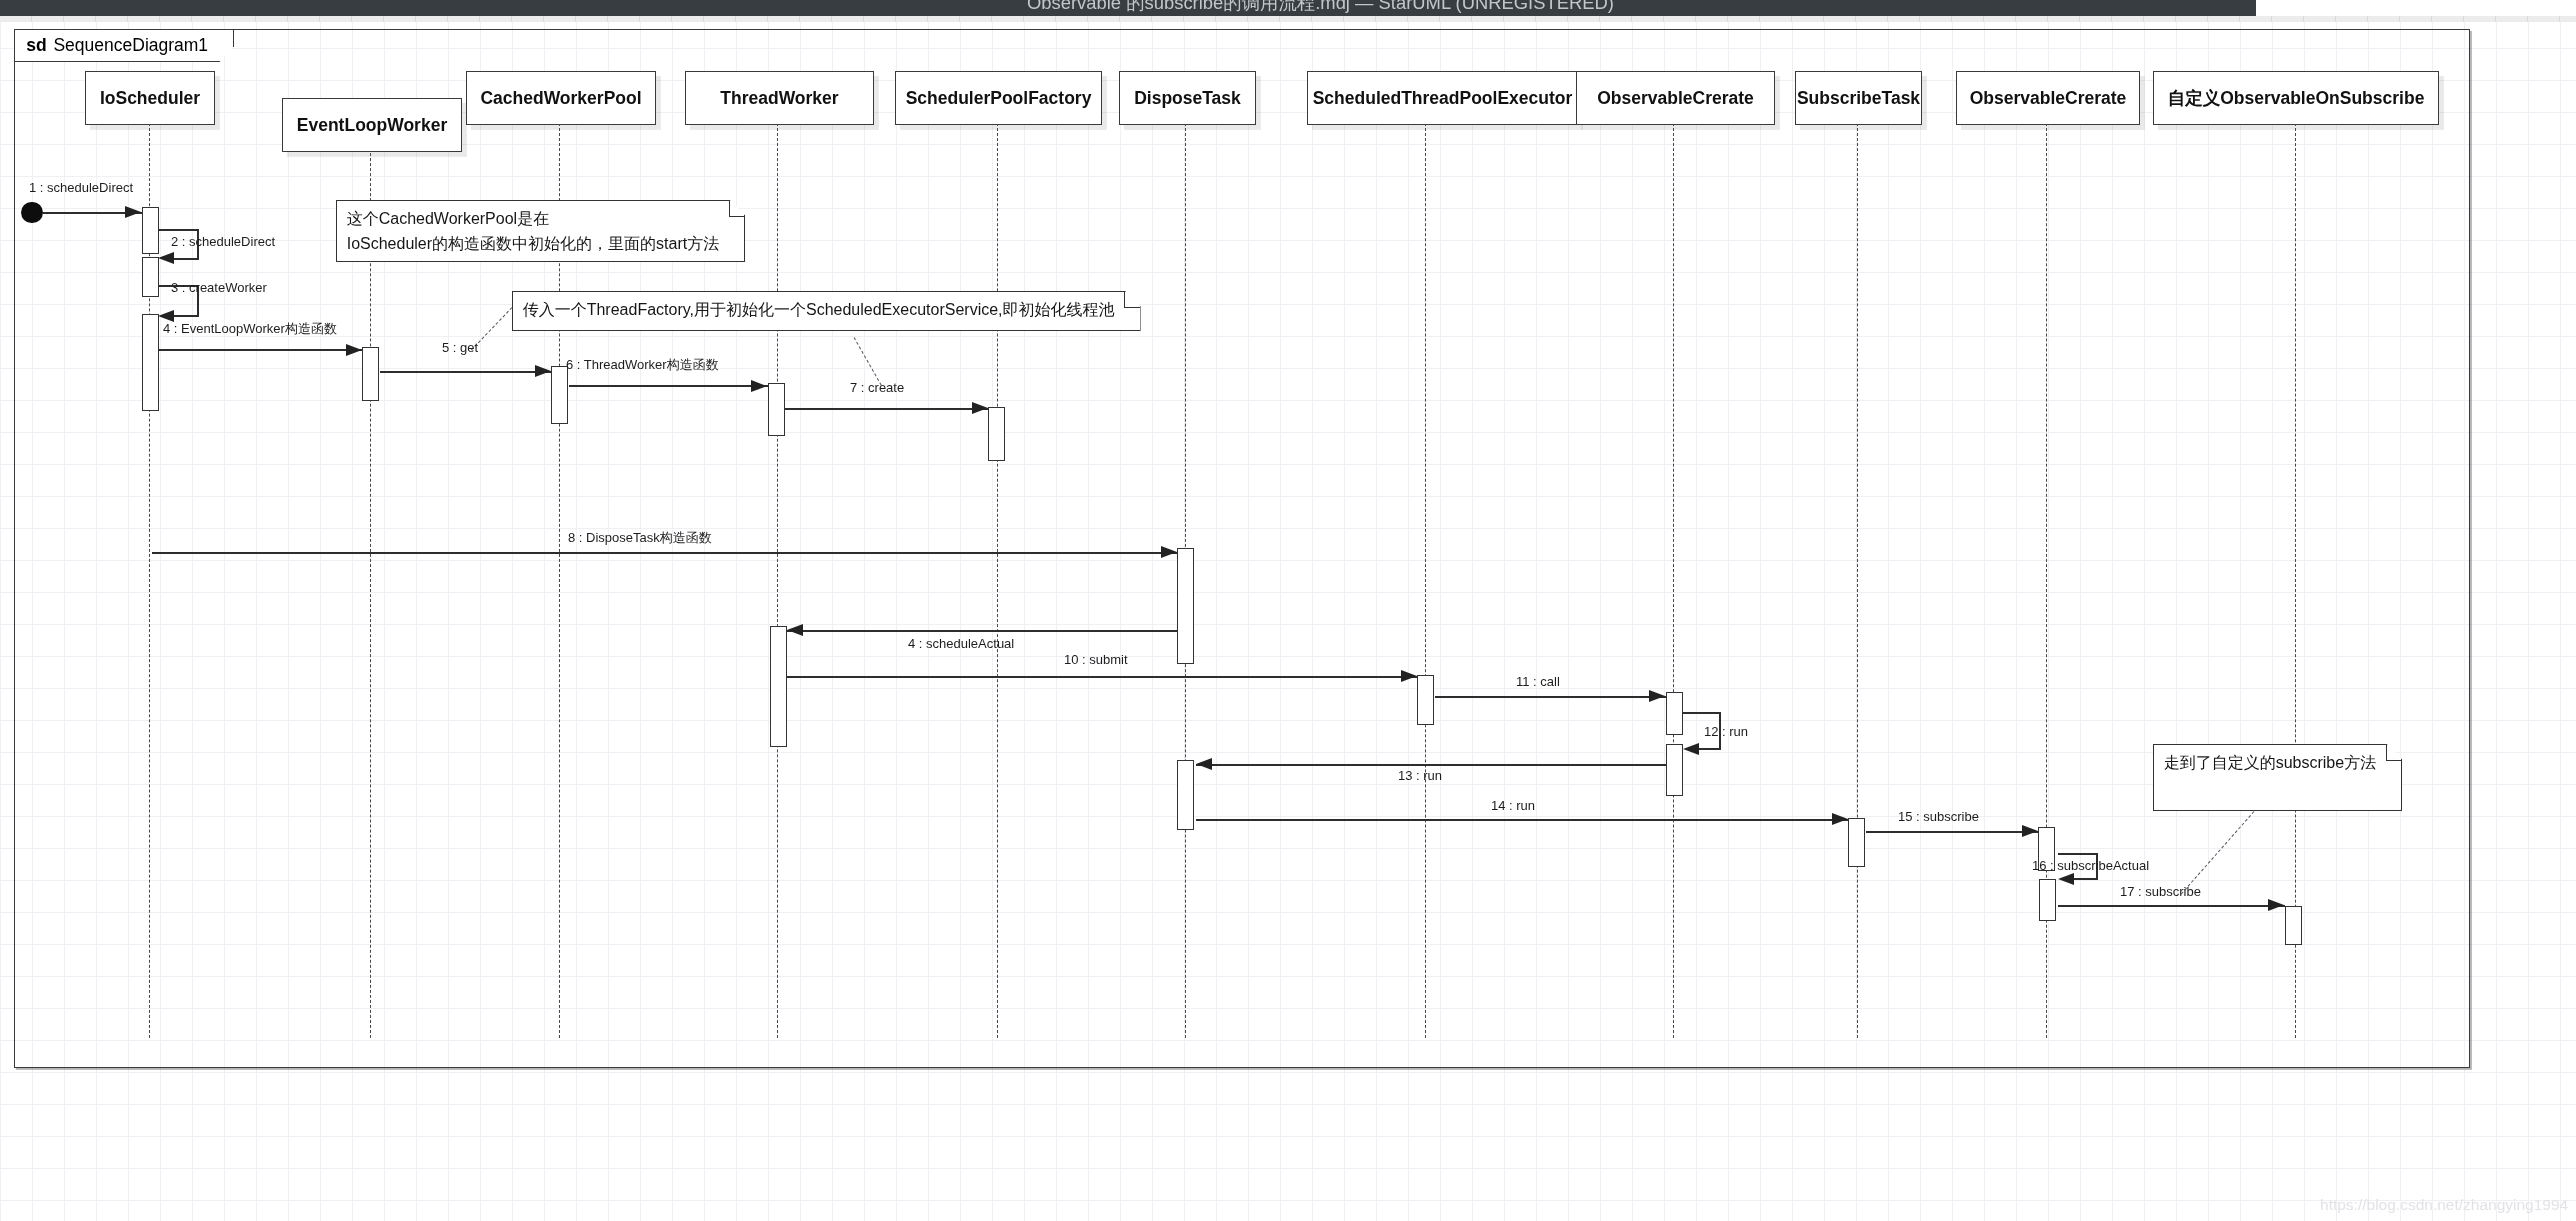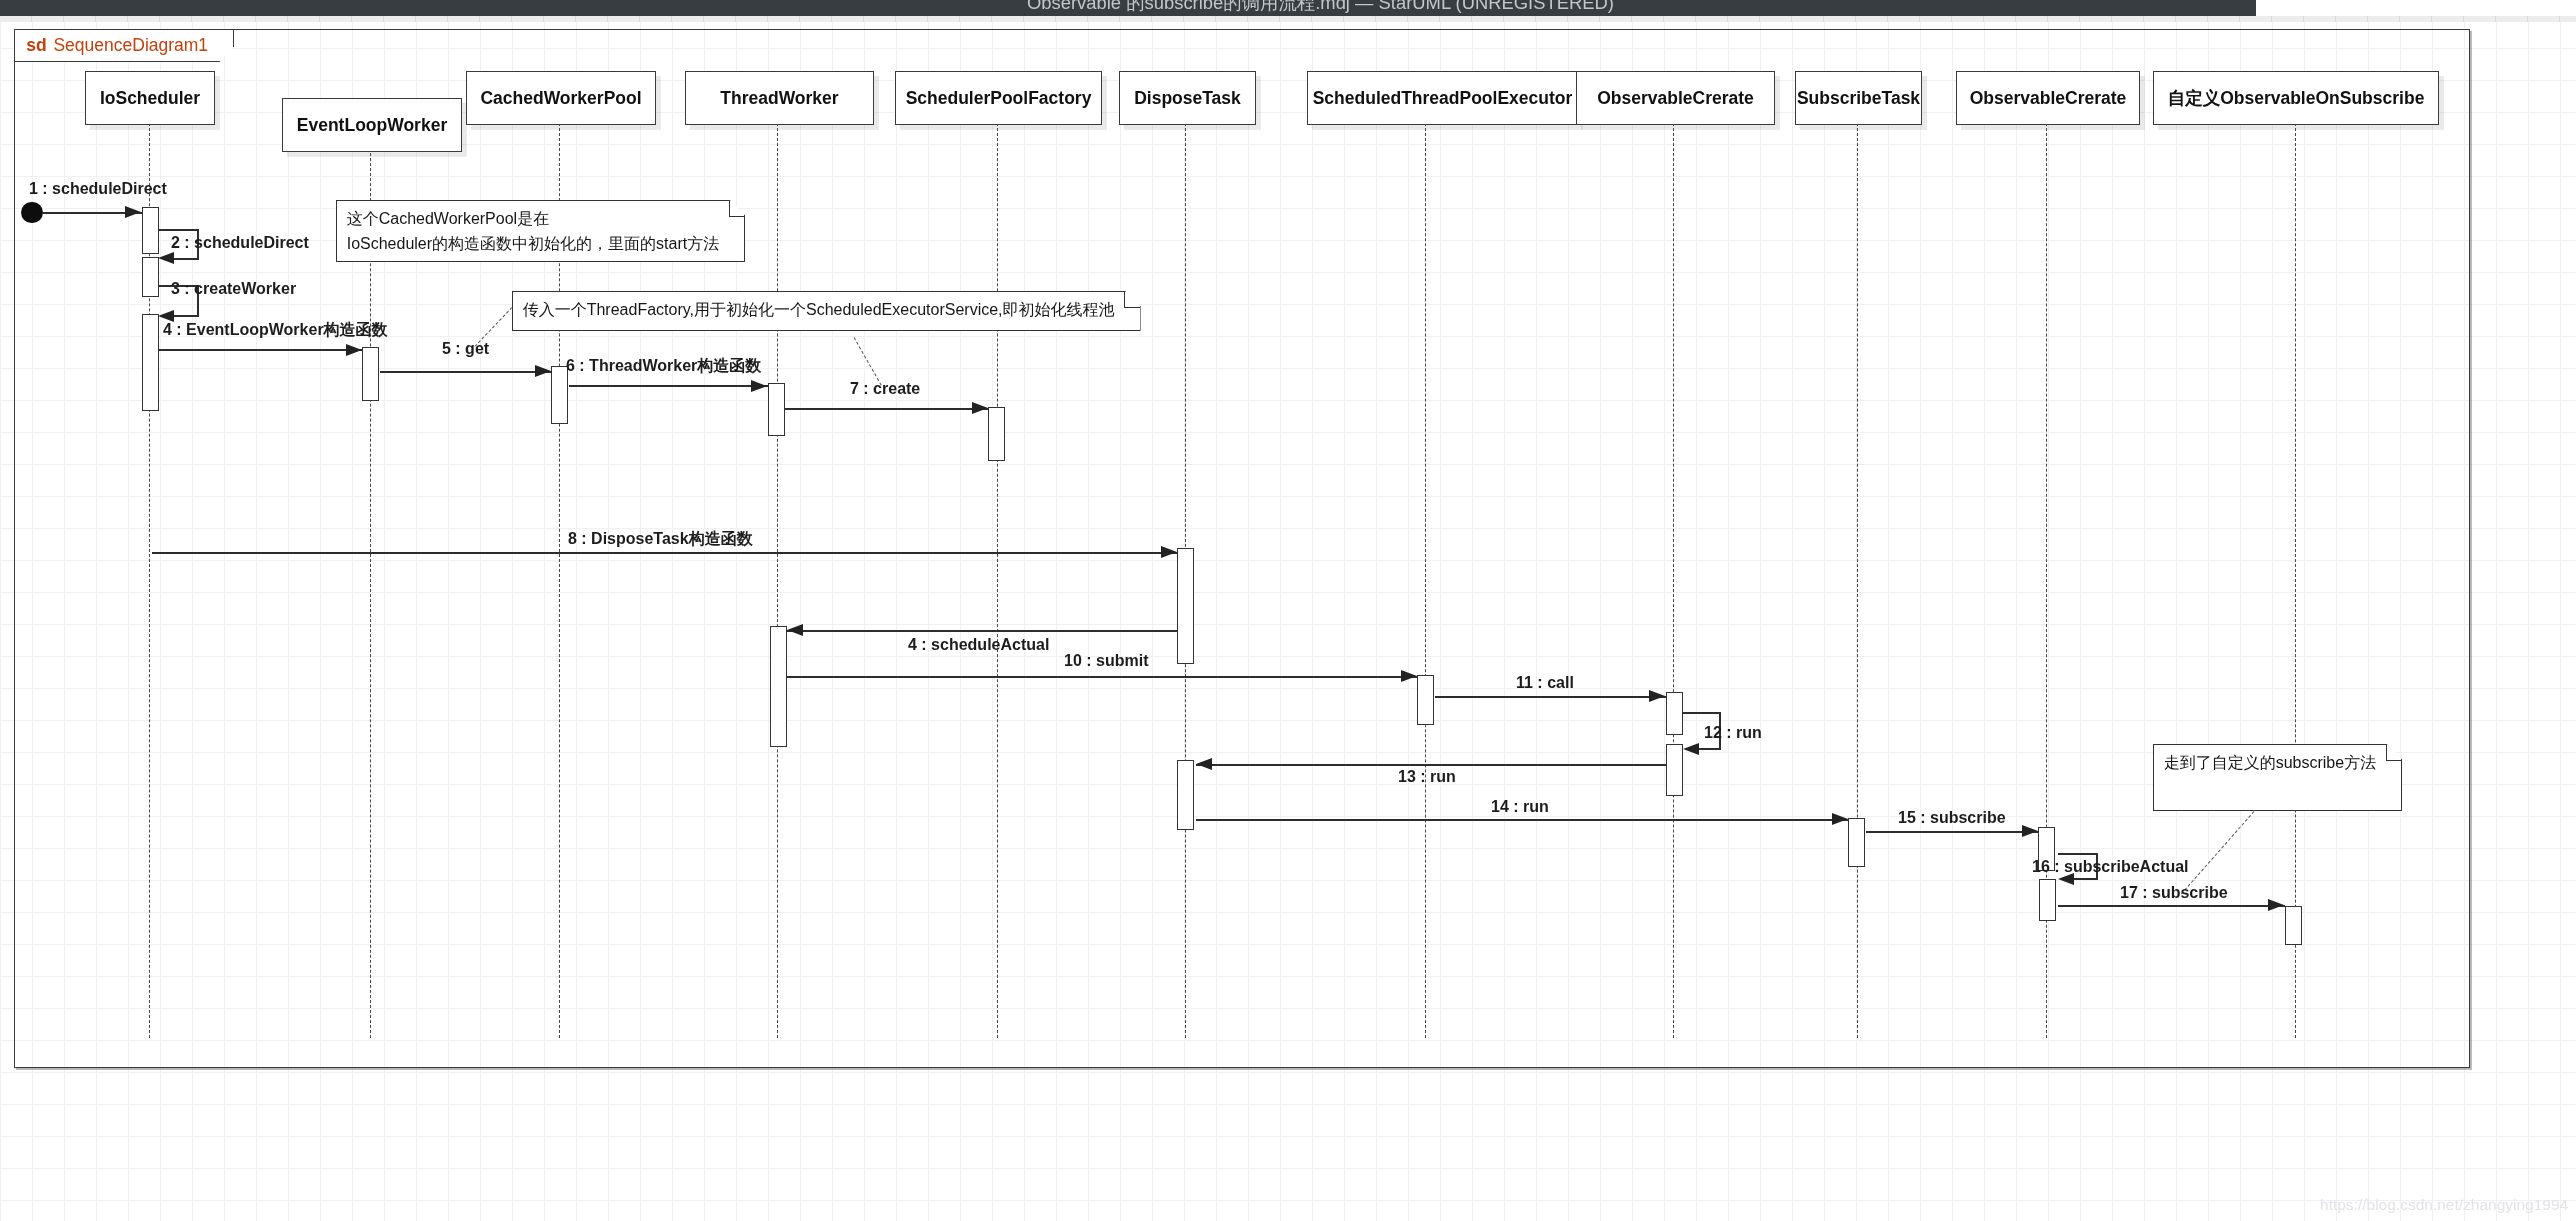--- a/index.html
+++ b/index.html
@@ -9,35 +9,35 @@
   #ruler{position:absolute;left:0;top:15.5px;width:2576px;height:6.8px;background:#ececec;
     background-image:repeating-linear-gradient(to right,transparent 0 31px,#d9d9d9 31px 32px);z-index:9;}
   #canvas{position:absolute;left:0;top:15.5px;width:2576px;height:1205px;background:#ffffff;
     background-image:
       repeating-linear-gradient(to right,#f0f0f4 0 1px,transparent 1px 32px),
       repeating-linear-gradient(to bottom,#f0f0f4 0 1px,transparent 1px 32px);}
   #stage{position:absolute;left:0;top:-15.5px;width:2576px;height:1221px;}
   #frame{position:absolute;left:13.6px;top:29px;width:2454px;height:1037px;border:1.9px solid #3a3a3a;
     box-shadow:1.9px 1.9px 0 rgba(90,90,90,.45);background:transparent;z-index:0;}
   #frame-tag{position:absolute;left:13.6px;top:29px;height:31px;padding:0 25px 0 11.6px;background:#fff;
-    border:1.9px solid #3a3a3a;display:flex;align-items:center;font-size:17.5px;color:#c2410c;z-index:5;
+    border:1.9px solid #3a3a3a;display:flex;align-items:center;font-size:17.5px;color:#000000;z-index:5;
     clip-path:polygon(0 0,100% 0,100% 52%,calc(100% - 14.6px) 100%,0 100%);}
   #frame-tag b{margin-right:6.8px;}
   .lifeline{position:absolute;width:0;border-left:1.9px dashed #464646;z-index:1;}
   .head{position:absolute;top:71px;height:52px;background:#fff;border:1.9px solid #3a3a3a;
     box-shadow:4.9px 4.9px 0 rgba(120,120,120,.16);display:flex;align-items:center;justify-content:center;
     font-weight:bold;font-size:17.5px;color:#111;z-index:3;white-space:nowrap;}
   .act{position:absolute;width:16.5px;background:#fff;border:1.9px solid #333;z-index:3;box-sizing:border-box;}
   .mline{position:absolute;height:1.9px;background:#2d2d2d;z-index:4;}
   .vline{position:absolute;width:1.9px;background:#2d2d2d;z-index:4;}
   .ah-r{position:absolute;width:0;height:0;border-top:6.8px solid transparent;border-bottom:6.8px solid transparent;
     border-left:16.5px solid #222;z-index:5;}
   .ah-l{position:absolute;width:0;height:0;border-top:6.8px solid transparent;border-bottom:6.8px solid transparent;
     border-right:16.5px solid #222;z-index:5;}
-  .mlabel{position:absolute;font-size:16px;color:#1d1d1d;white-space:nowrap;z-index:6;font-weight:bold;}
+  .mlabel{position:absolute;font-size:13px;color:#1d1d1d;white-space:nowrap;z-index:6;}
   .note{position:absolute;background:#fff;border:1.9px solid #333;z-index:6;font-size:16px;color:#161616;
     line-height:1.55;padding:5.8px 25px 5.8px 9.7px;white-space:nowrap;
     clip-path:polygon(0 0,calc(100% - 15.5px) 0,100% 15.5px,100% 100%,0 100%);
     box-shadow:3.9px 3.9px 0 rgba(120,120,120,.14);}
   .note .fold{position:absolute;top:0;right:0;width:15.5px;height:15.5px;border-left:1.9px solid #333;
     border-bottom:1.9px solid #333;box-sizing:border-box;background:#fff;}
   .note .fold:after{content:"";position:absolute;left:-1.9px;top:-7.8px;width:23px;height:0;
     border-top:1.9px solid #333;transform:rotate(45deg);transform-origin:left center;}
   .anchor{position:absolute;border-top:1.9px dashed #555;transform-origin:0 50%;z-index:2;}
   .found-dot{position:absolute;width:21.4px;height:21.4px;border-radius:50%;background:#0d0d0d;z-index:5;}

